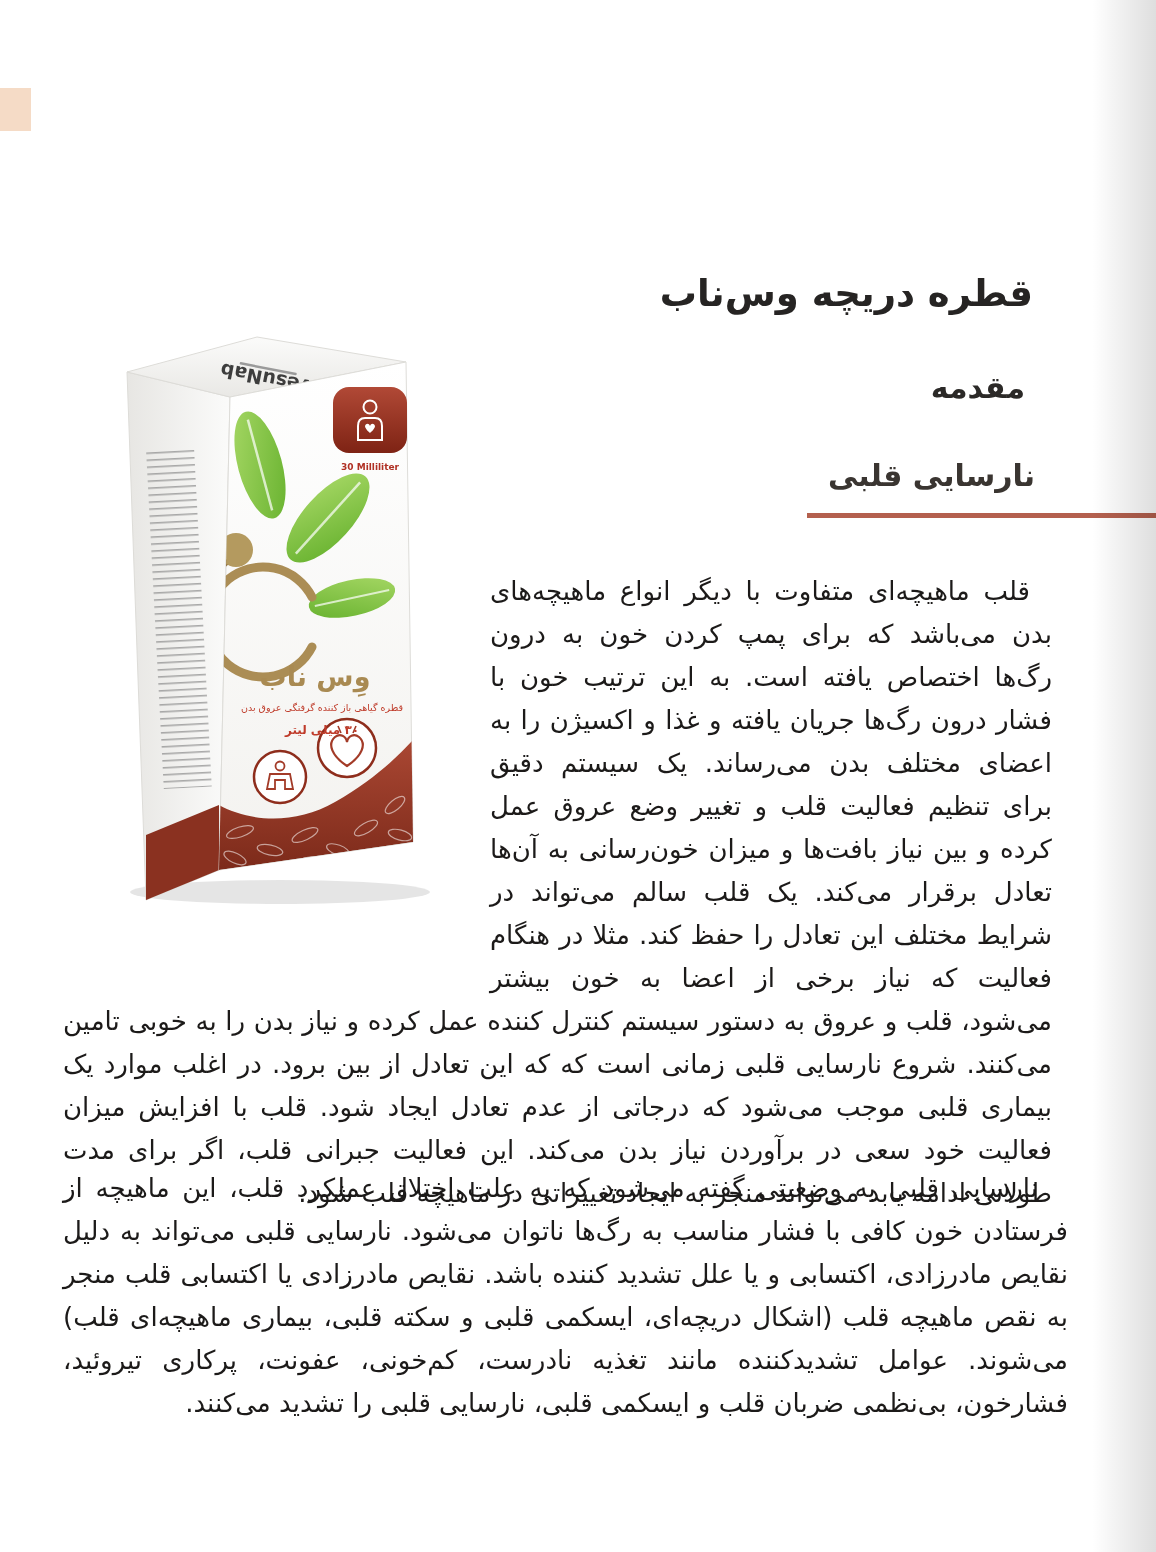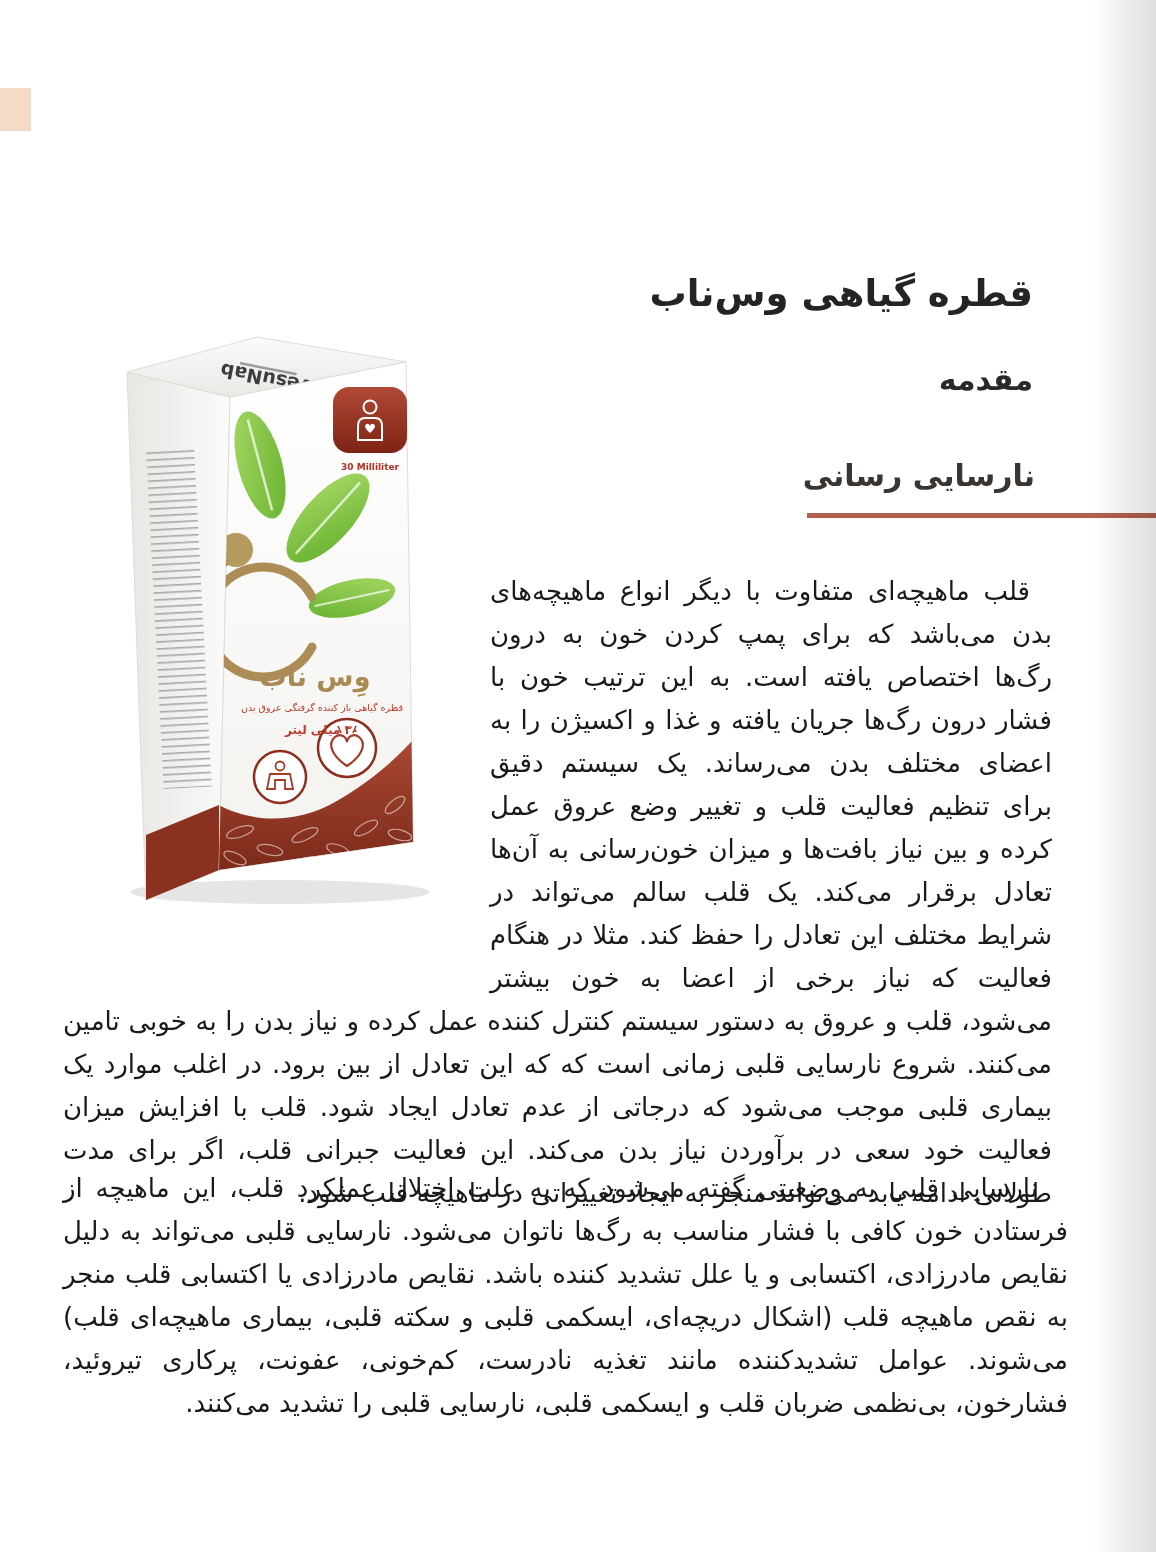--- a/index.html
+++ b/index.html
@@ -18,21 +18,21 @@
     position:absolute;right:0;top:0;width:64px;height:100%;
     background:linear-gradient(to right, rgba(0,0,0,0), rgba(0,0,0,0.13));
     pointer-events:none;z-index:40;
   }
   .page-title{
     position:absolute;top:272px;right:123px;margin:0;
     font-size:37px;font-weight:bold;color:#262423;
     direction:rtl;white-space:nowrap;
   }
   .page-subtitle{
-    position:absolute;top:362px;right:123px;margin:0;
+    position:absolute;top:362px;right:123px;margin:8px;
     font-size:30px;font-weight:bold;color:#2b2927;
     direction:rtl;white-space:nowrap;
   }
   .section-heading{
     position:absolute;top:458px;right:121px;margin:0;
     font-size:30px;font-weight:bold;color:#3a3531;
     direction:rtl;white-space:nowrap;
   }
   .section-rule{
     position:absolute;top:513px;left:807px;right:0;height:5px;
@@ -63,23 +63,23 @@
   }
   .product-box svg{display:block;width:100%;height:100%;}
 </style>
 </head>
 <body>
 
 <div class="page">
 
   <div class="corner-accent"></div>
 
-  <h1 class="page-title">قطره گیاهی وس‌ناب</h1>
+  <h1 class="page-title">قطره دریچه وس‌ناب</h1>
   <h2 class="page-subtitle">مقدمه</h2>
-  <h3 class="section-heading">نارسایی رسانی</h3>
+  <h3 class="section-heading">نارسایی قلبی</h3>
   <div class="section-rule"></div>
 
   <div class="body-flow">
     <div class="wrap-spacer"></div>
     <p class="para p1">قلب ماهیچه‌ای متفاوت با دیگر انواع ماهیچه‌های بدن می‌باشد که برای پمپ کردن خون به درون رگ‌ها اختصاص یافته است. به این ترتیب خون با فشار درون رگ‌ها جریان یافته و غذا و اکسیژن را به اعضای مختلف بدن می‌رساند. یک سیستم دقیق برای تنظیم فعالیت قلب و تغییر وضع عروق عمل کرده و بین نیاز بافت‌ها و میزان خون‌رسانی به آن‌ها تعادل برقرار می‌کند. یک قلب سالم می‌تواند در شرایط مختلف این تعادل را حفظ کند. مثلا در هنگام فعالیت که نیاز برخی از اعضا به خون بیشتر می‌شود، قلب و عروق به دستور سیستم کنترل کننده عمل کرده و نیاز بدن را به خوبی تامین می‌کنند. شروع نارسایی قلبی زمانی است که که این تعادل از بین برود. در اغلب موارد یک بیماری قلبی موجب می‌شود که درجاتی از عدم تعادل ایجاد شود. قلب با افزایش میزان فعالیت خود سعی در برآوردن نیاز بدن می‌کند. این فعالیت جبرانی قلب، اگر برای مدت طولانی ادامه یابد می‌تواند منجر به ایجاد تغییراتی در ماهیچه قلب شود.</p>
   </div>
 
   <div class="para2-wrap">
     <p class="para p2">نارسایی قلبی به وضعیتی گفته می‌شود که به علت اختلال عملکرد قلب، این ماهیچه از فرستادن خون کافی با فشار مناسب به رگ‌ها ناتوان می‌شود. نارسایی قلبی می‌تواند به دلیل نقایص مادرزادی، اکتسابی و یا علل تشدید کننده باشد. نقایص مادرزادی یا اکتسابی قلب منجر به نقص ماهیچه قلب (اشکال دریچه‌ای، ایسکمی قلبی و سکته قلبی، بیماری ماهیچه‌ای قلب) می‌شوند. عوامل تشدیدکننده مانند تغذیه نادرست، کم‌خونی، عفونت، پرکاری تیروئید، فشارخون، بی‌نظمی ضربان قلب و ایسکمی قلبی، نارسایی قلبی را تشدید می‌کنند.</p>
   </div>

